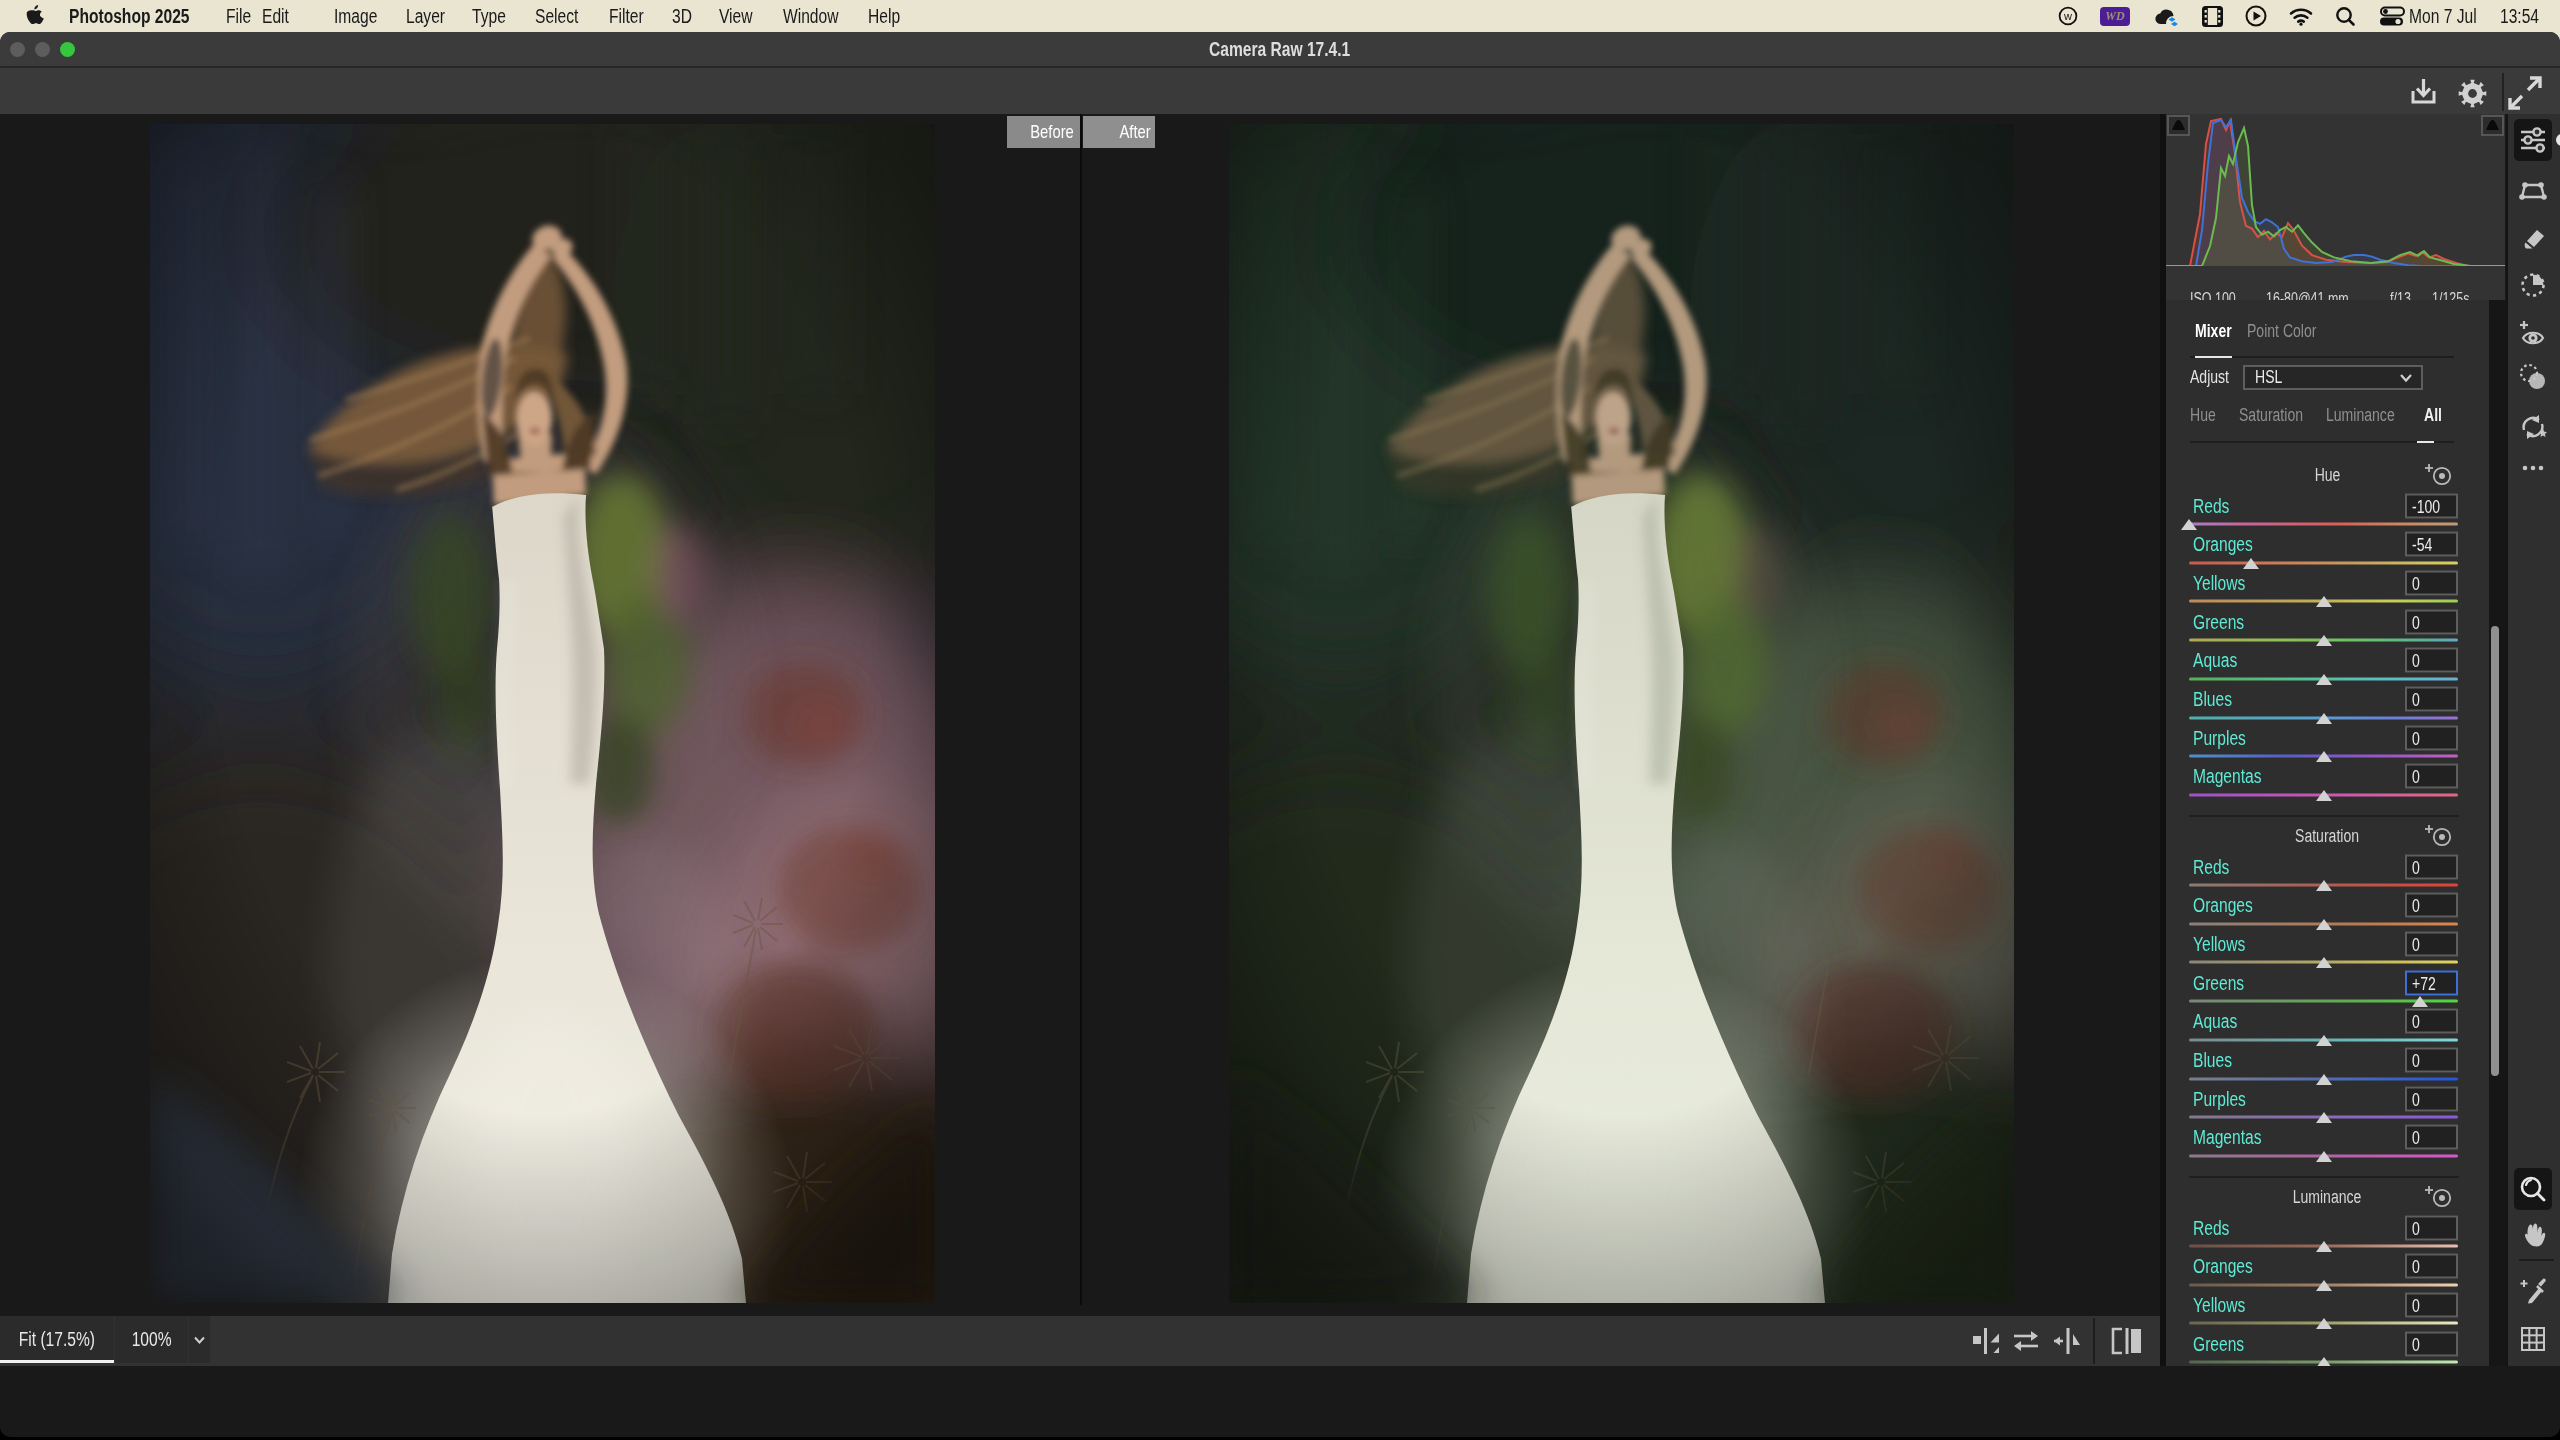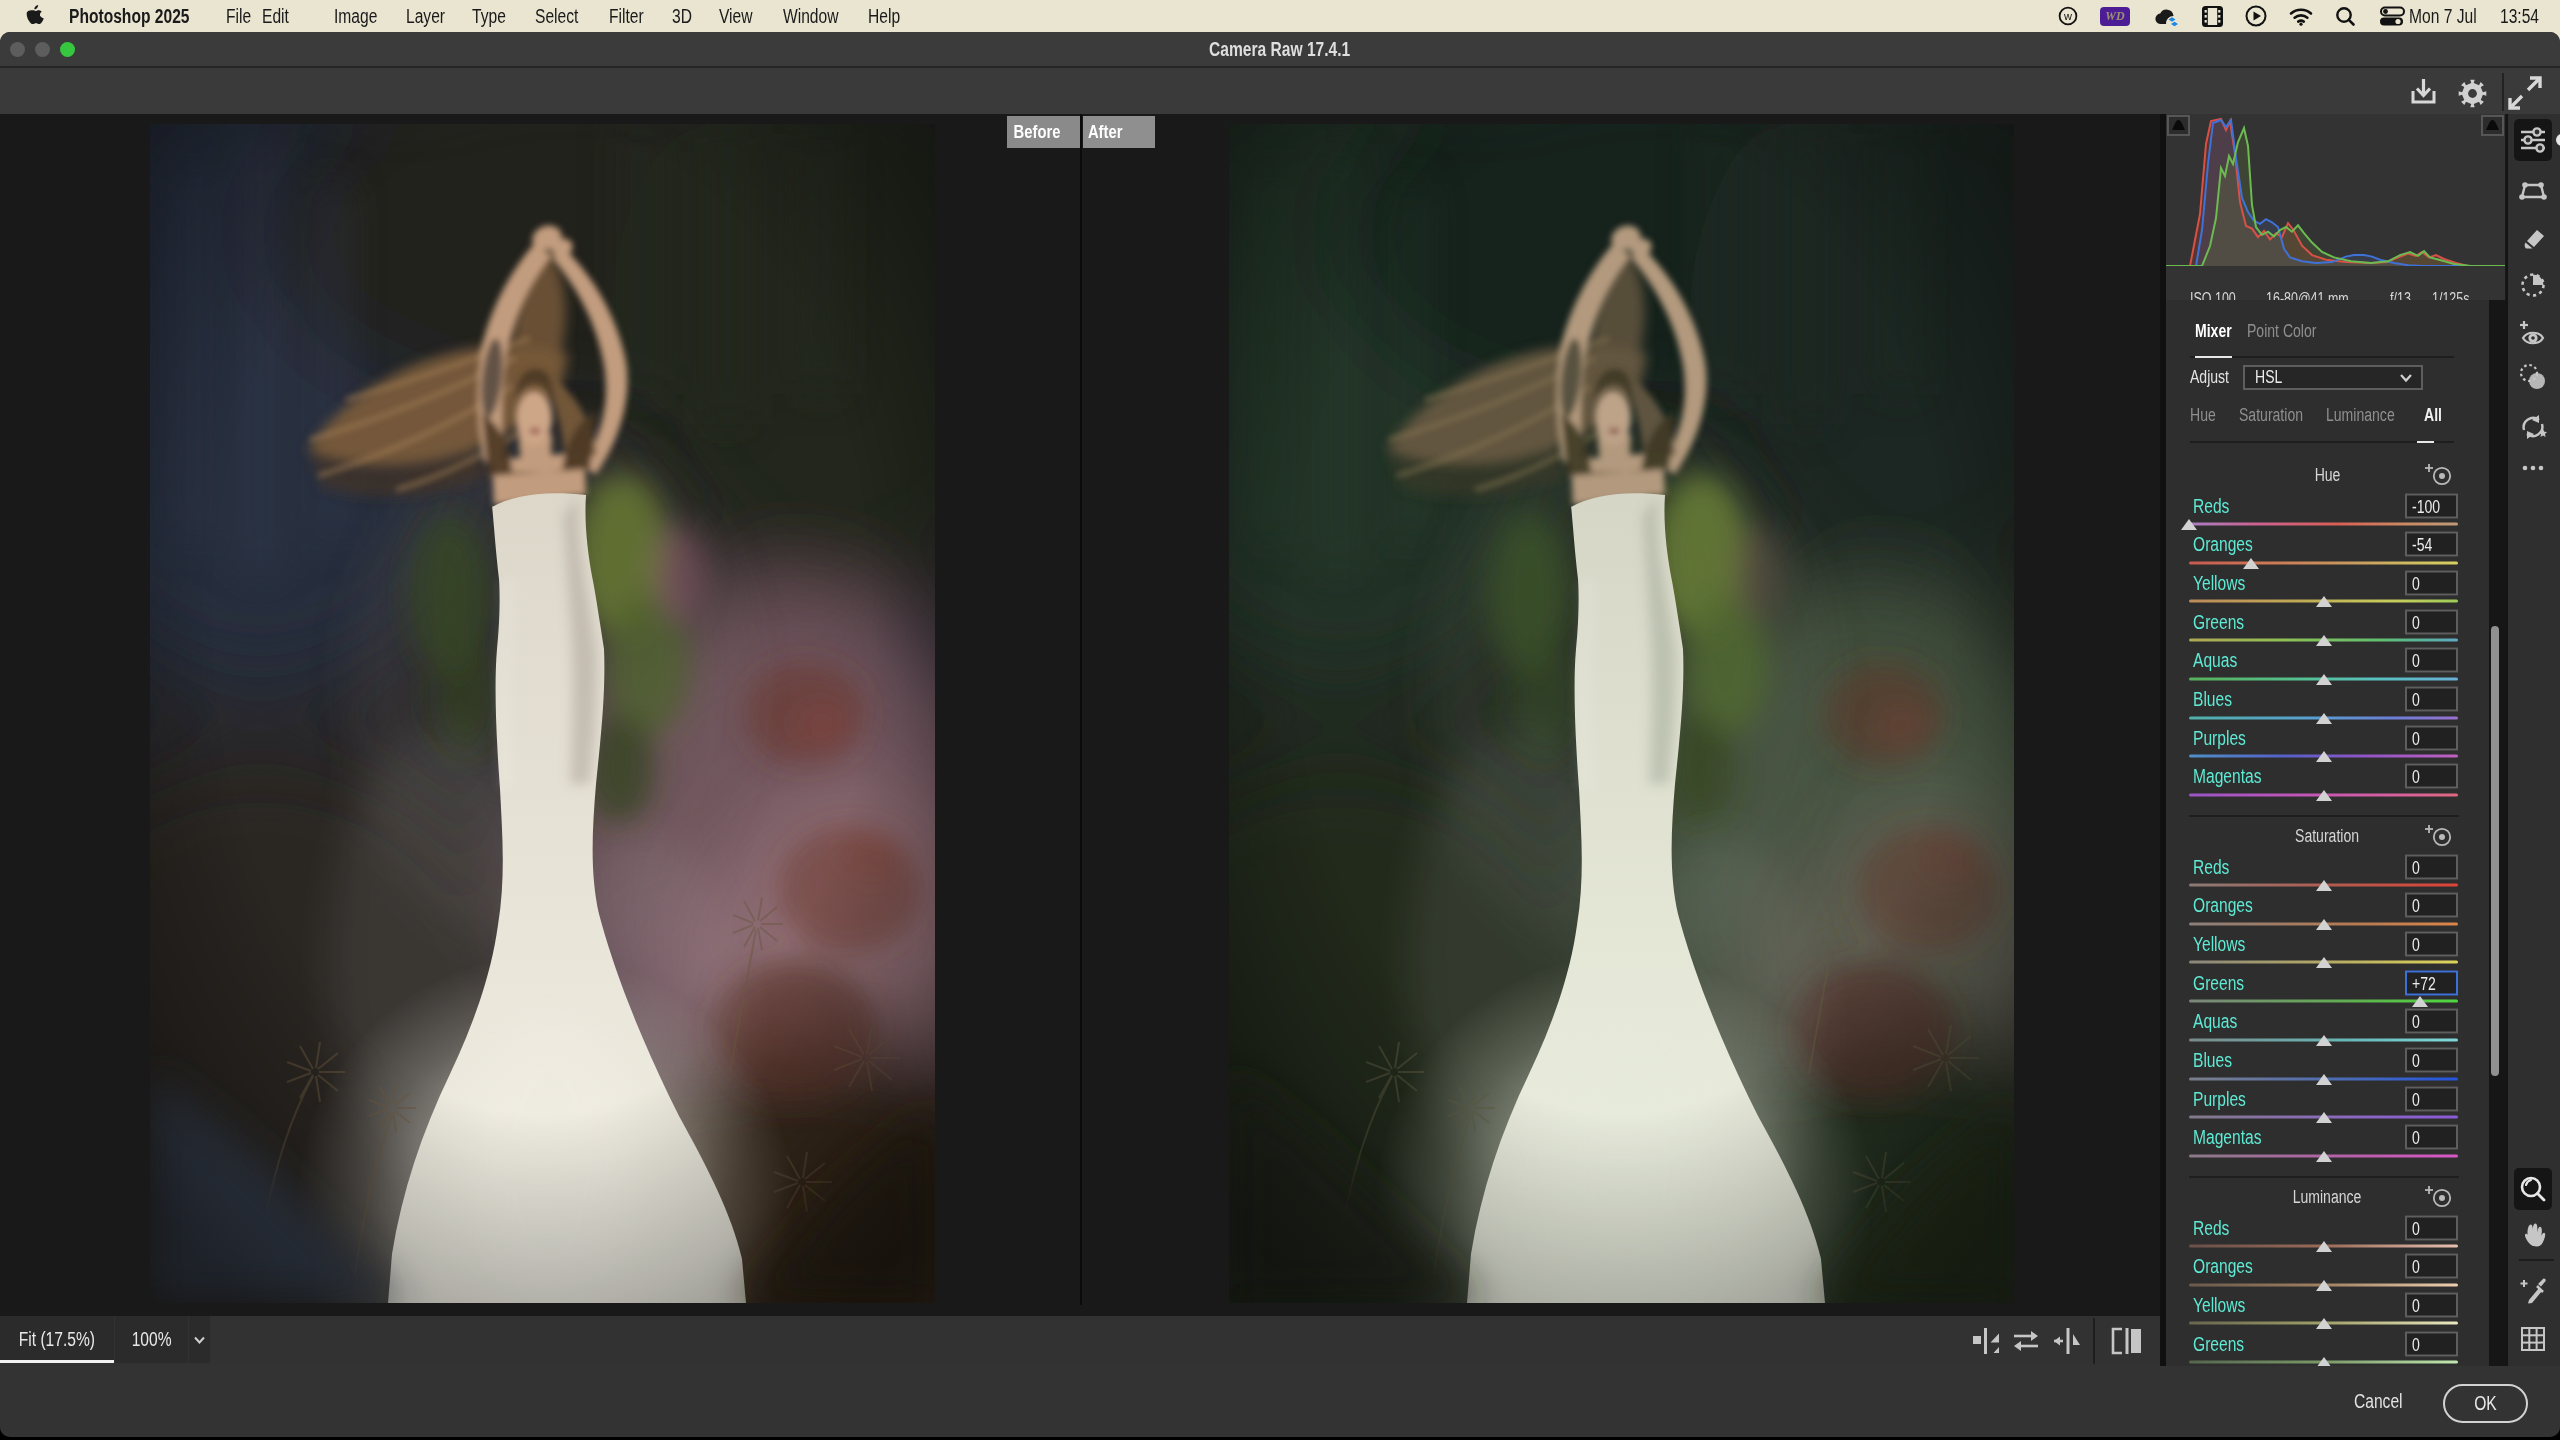--- a/index.html
+++ b/index.html
@@ -11,22 +11,22 @@
 #win{position:absolute;left:0;top:32px;width:2560px;height:1405px;background:#191919;
  border-radius:10px 10px 10px 10px;overflow:hidden}
 #titlebar{position:absolute;left:0;top:0;width:2560px;height:34px;background:#3b3b3b}
 #subbar{position:absolute;left:0;top:34px;width:2560px;height:48px;background:#3a3a3a;border-top:2px solid #262626}
 .tl{position:absolute;border-radius:50%;width:15px;height:15px;top:10px}
 #wtitle{position:absolute;left:0;top:0;width:2560px;text-align:center;line-height:34px;
  color:#dedede;font-weight:bold;font-size:20px}
 #fname{position:absolute;left:0;top:0;width:2160px;text-align:center;line-height:46px;color:#d4d4d4;font-size:22px}
 #canvas{position:absolute;left:0;top:82px;width:2160px;height:1202px;background:#191919}
 #divider{position:absolute;left:1080px;top:82px;width:2px;height:1191px;background:#0b0b0b}
-.badge{position:absolute;top:84px;height:32px;color:#fff;font-weight:bold;font-size:19px;
- text-align:left;line-height:32px}
+.badge{position:absolute;top:84px;height:32px;color:#fff;font-weight:normal;font-size:19px;
+ text-align:right;line-height:32px}
 .imgbox{position:absolute;top:92px;width:785px;height:1179px;overflow:hidden}
 
 #rgap{position:absolute;left:2160px;top:82px;width:6px;height:1252px;background:#101010}
 #histo{position:absolute;left:2166px;top:82px;width:339px;height:186px;background:#333333}
 #settings{position:absolute;left:2166px;top:268px;width:323px;height:1066px;background:#2e2e2e;overflow:hidden}
 #gutter{position:absolute;left:2489px;top:268px;width:17px;height:1066px;background:#161616}
 #sthumb{position:absolute;left:2491px;top:594px;width:8px;height:450px;background:#909090;border-radius:4px}
 #toolstrip{position:absolute;left:2506px;top:82px;width:54px;height:1252px;background:#2f2f2f;border-left:2px solid #141414}
 #toolbar{position:absolute;left:0;top:1284px;width:2160px;height:50px;background:#323232}
 #bottombar{position:absolute;left:0;top:1334px;width:2560px;height:71px;background:#333333}
@@ -753,16 +753,12 @@
       <line x1="1" y1="15" x2="10" y2="15" stroke="#c6c6c6" stroke-width="2.6"></line>
       <path d="M7 10.5 L1 15 L7 19.5 Z" fill="#c6c6c6"></path>
       <path d="M20 8 L27 19 L20 19 Z" fill="#c6c6c6" transform="rotate(0 23 14)"></path>
     </svg>
     <div class="ab" style="left:2093px;top:1286px;width:2px;height:46px;background:#1e1e1e"></div>
     <svg class="ab" style="left:2110px;top:1294px" width="34" height="30" viewBox="0 0 34 30">
       <path d="M12 3 H3 V27 H12" fill="none" stroke="#c6c6c6" stroke-width="2.6"></path>
       <rect x="15.5" y="2" width="3" height="26" fill="#c6c6c6"></rect>
       <rect x="21" y="3" width="10" height="24" fill="#c6c6c6"></rect>
     </svg>
-    <div id="bottombar">
-      <span class="ab" style="left:2354px;top:24px;width:52px;color:#e2e2e2;font-size:20px"><i class="sx">Cancel</i></span>
-      <div class="ab" style="left:2443px;top:18px;width:85px;height:39px;border:2px solid #d2d2d2;border-radius:20px;color:#e8e8e8;font-size:20px;text-align:center;line-height:35px"><i class="sxc">OK</i></div>
-    </div>
   </div>
 </body></html>

